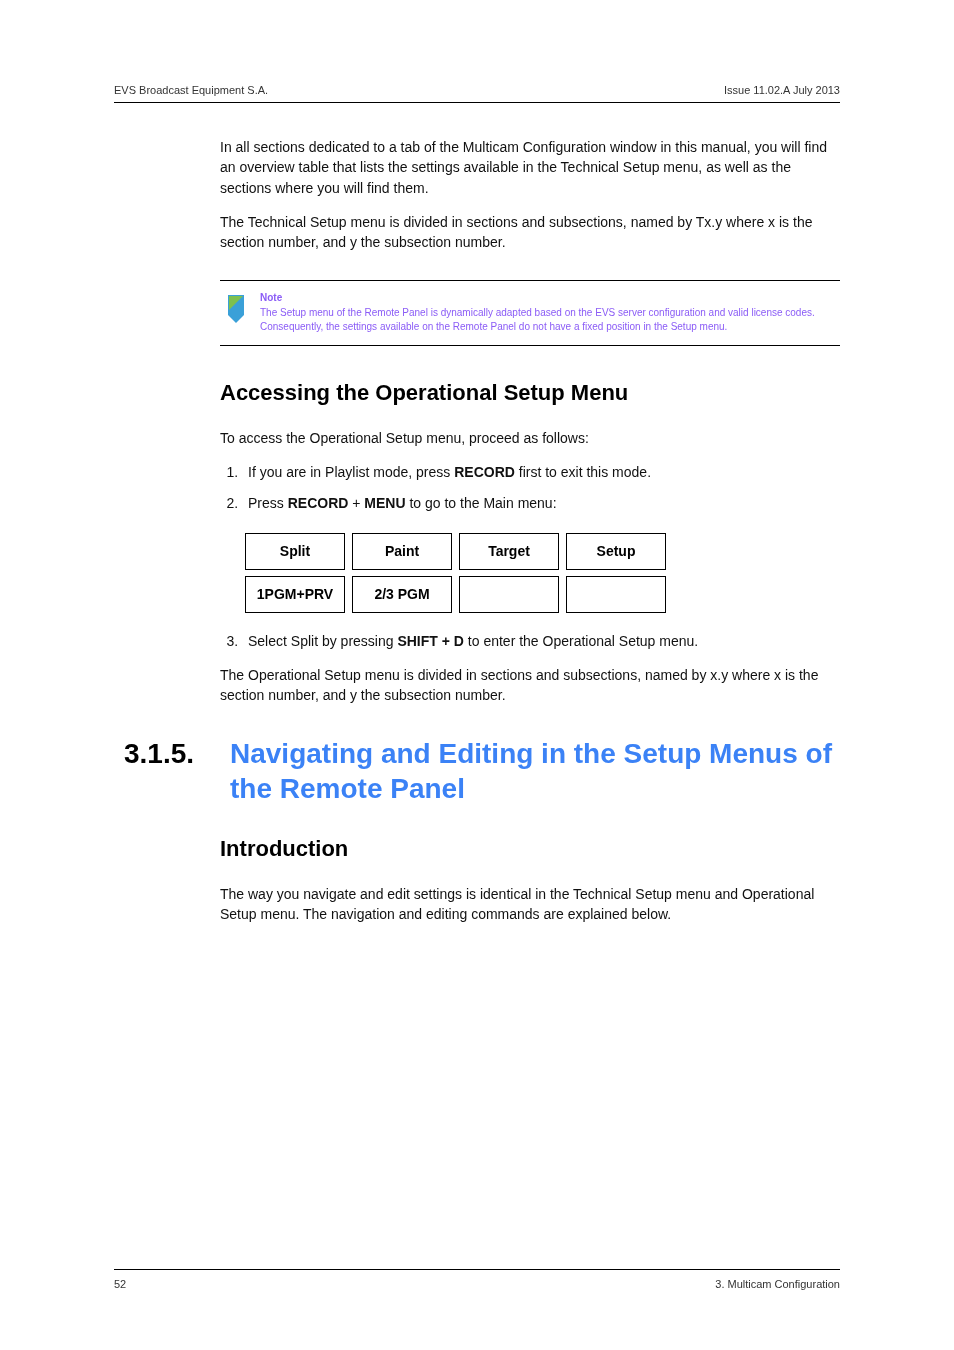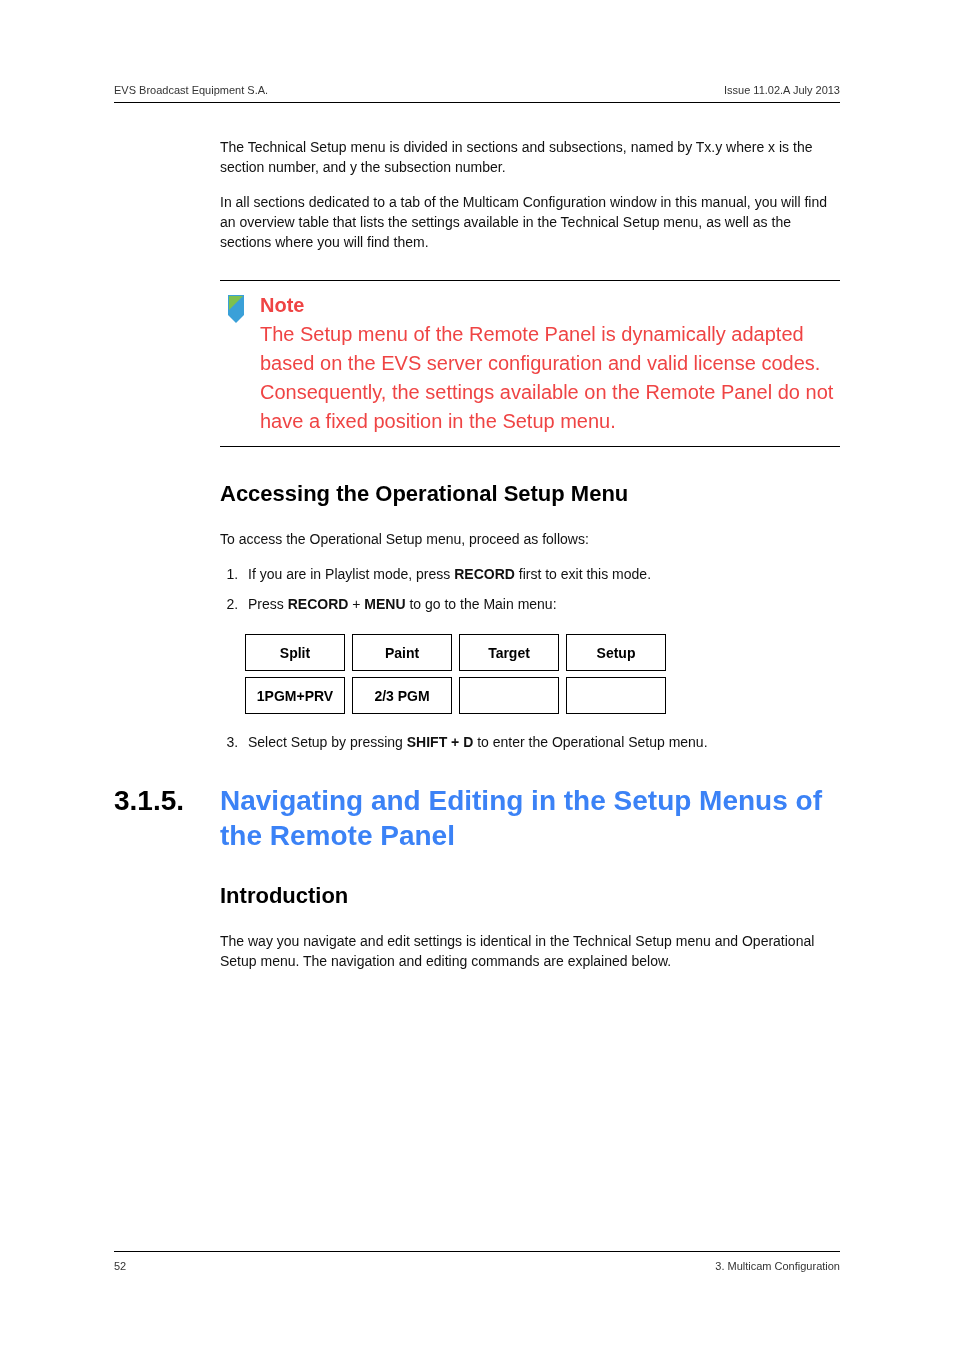--- a/index.html
+++ b/index.html
@@ -44,23 +44,23 @@
     display: flex;
     align-items: flex-start;
   }
   .note-icon {
     width: 40px;
     flex-shrink: 0;
     padding-top: 2px;
     padding-left: 6px;
   }
   .note-text {
-    font-size: 20px;
+    font-size: 10px;
     line-height: 1.45;
-    color: #ef4444;
+    color: #8b5cf6;
   }
   .note-text .note-title {
     font-weight: bold;
     display: block;
   }
   h2.subhead {
     font-size: 22px;
     font-weight: bold;
     color: #000;
     margin-bottom: 22px;
@@ -90,62 +90,63 @@
     vertical-align: middle;
     font-size: 14px;
     font-weight: bold;
     font-family: Arial, sans-serif;
   }
   .section-row {
     display: flex;
     align-items: baseline;
     margin-top: 30px;
     margin-bottom: 30px;
+    margin-left: 10px;
   }
   .section-number {
     width: 106px;
     flex-shrink: 0;
     font-size: 28px;
     font-weight: bold;
     color: #000;
     line-height: 1.2;
   }
   .section-title {
     font-size: 28px;
     font-weight: bold;
     color: #3b82f6;
     line-height: 1.25;
   }
   .footer-row {
     position: absolute;
     left: 114px;
     right: 114px;
-    bottom: 78px;
+    bottom: 60px;
     border-top: 1px solid #000;
     padding-top: 8px;
     display: flex;
     justify-content: space-between;
     font-size: 11px;
     color: #333;
   }
 </style>
 </head>
 <body>
 
 <div class="page">
 
   <div class="header-row">
     <span>EVS Broadcast Equipment S.A.</span>
     <span>Issue 11.02.A  July 2013</span>
   </div>
 
   <div class="content">
 
+    <p class="body-para">In all sections dedicated to a tab of the Multicam Configuration window in this manual, you will find an overview table that lists the settings available in the Technical Setup menu, as well as the sections where you will find them.</p>
     <p class="body-para">The Technical Setup menu is divided in sections and subsections, named by Tx.y where x is the section number, and y the subsection number.</p>
-    <p class="body-para">In all sections dedicated to a tab of the Multicam Configuration window in this manual, you will find an overview table that lists the settings available in the Technical Setup menu, as well as the sections where you will find them.</p>
 
     <div class="note-block">
       <div class="note-icon">
         <svg width="20" height="32" viewBox="0 0 20 32">
           <path d="M2 2 L18 2 L18 22 L10 30 L2 22 Z" fill="#3aa0d8" stroke="none"></path>
           <path d="M3 3 L17 3 L3 17 Z" fill="#7ec04f"></path>
         </svg>
       </div>
       <div class="note-text">
         <span class="note-title">Note</span>
@@ -178,24 +179,25 @@
         <td>1PGM+PRV</td>
         <td>2/3 PGM</td>
         <td></td>
         <td></td>
       </tr>
     </tbody>
       </table>
 
     <ol start="3">
       <li>
-        <span>Select Setup by pressing </span><b>SHIFT + D</b><span> to enter the Operational Setup menu.</span>
+        <span>Select Split by pressing </span><b>SHIFT + D</b><span> to enter the Operational Setup menu.</span>
       </li>
     </ol>
 
+    <p class="body-para">The Operational Setup menu is divided in sections and subsections, named by x.y where x is the section number, and y the subsection number.</p>
 
   </div>
 
   <div class="section-row">
     <div class="section-number">3.1.5.</div>
     <div class="section-title">Navigating and Editing in the Setup Menus of the Remote Panel</div>
   </div>
 
   <div class="content">
     <h2 class="subhead">Introduction</h2>

